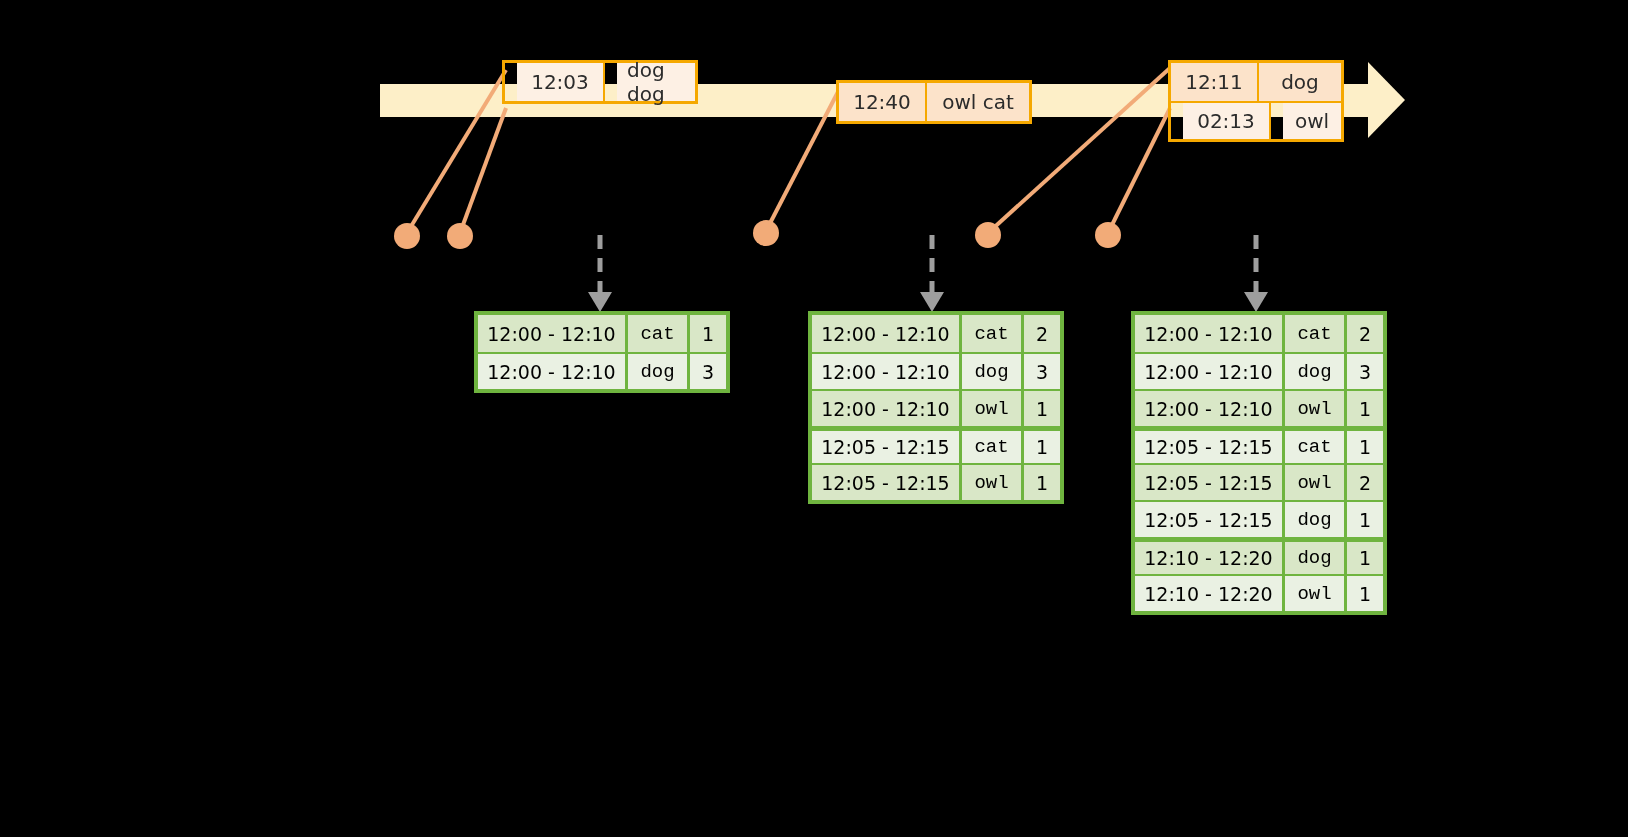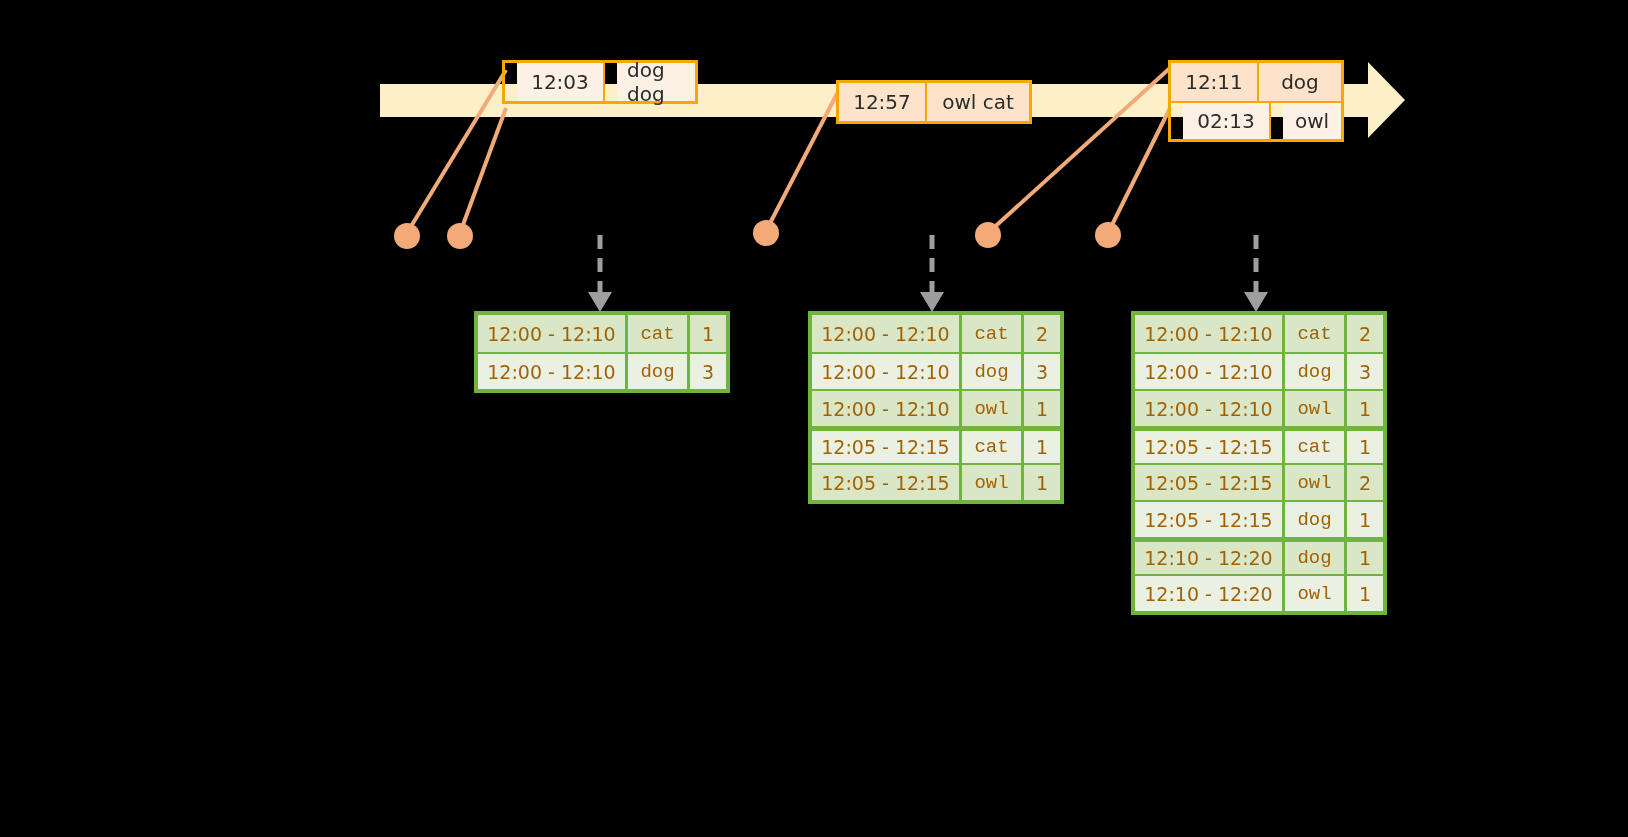--- a/index.html
+++ b/index.html
@@ -79,21 +79,21 @@
     height: 37px;
     box-sizing: border-box;
   }
   .grow + .grow { border-top: 2px solid #6FB43F; }
   .grow.sep { border-top: 5px solid #6FB43F; }
   .gcell {
     display: flex;
     align-items: center;
     justify-content: center;
     font-size: 19px;
-    color: #a16207;
+    color: #000000;
     box-sizing: border-box;
   }
   .gwin { width: 150px; border-right: 3px solid #6FB43F; }
   .gkey { width: 62px; border-right: 3px solid #6FB43F; font-family: Liberation Mono, monospace; }
   .gcnt { width: 36px; }
   .grow.shade .gcell { background: #D9E7C7; }
   .grow.plain .gcell { background: #EAF1E3; }
 </style>
 </head>
 <body>
@@ -131,21 +131,21 @@
 
   <div class="evt-group" style="left:502px; top:60px; width:196px;">
     <div class="evt-row plain">
       <div class="evt-time">12:03</div>
       <div class="evt-words">dog dog</div>
     </div>
   </div>
 
   <div class="evt-group" style="left:836px; top:80px; width:196px;">
     <div class="evt-row shade">
-      <div class="evt-time">12:57</div>
+      <div class="evt-time">12:40</div>
       <div class="evt-words">owl cat</div>
     </div>
   </div>
 
   <div class="evt-group" style="left:1168px; top:60px; width:176px;">
     <div class="evt-row shade">
       <div class="evt-time">12:11</div>
       <div class="evt-words">dog</div>
     </div>
     <div class="evt-row plain">

